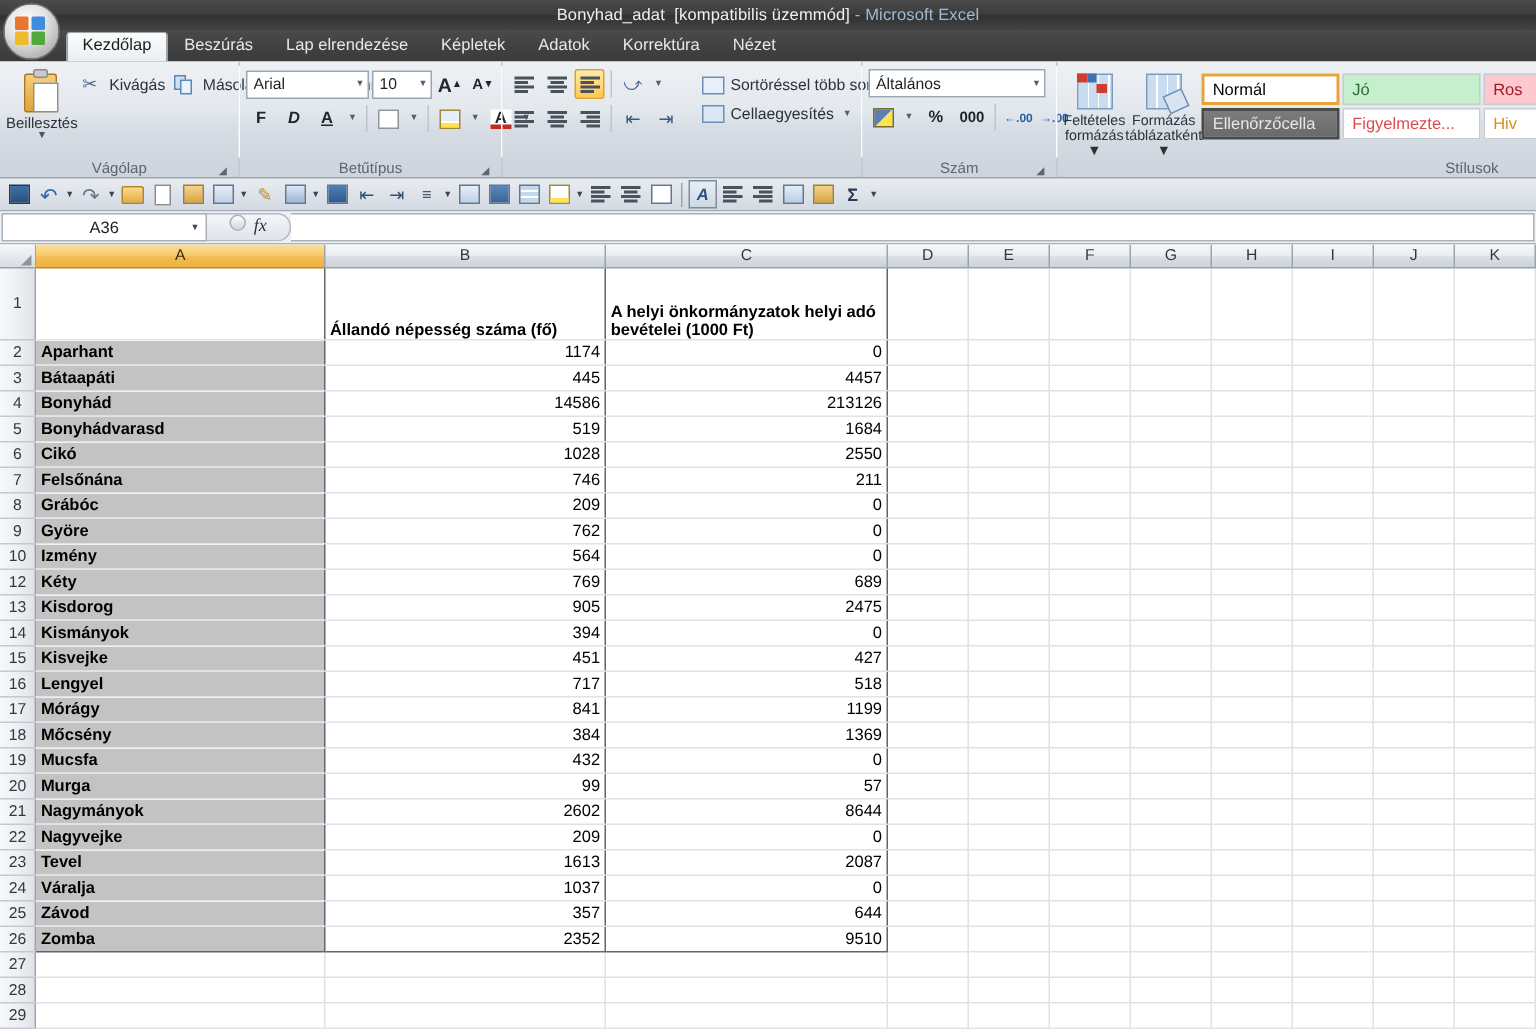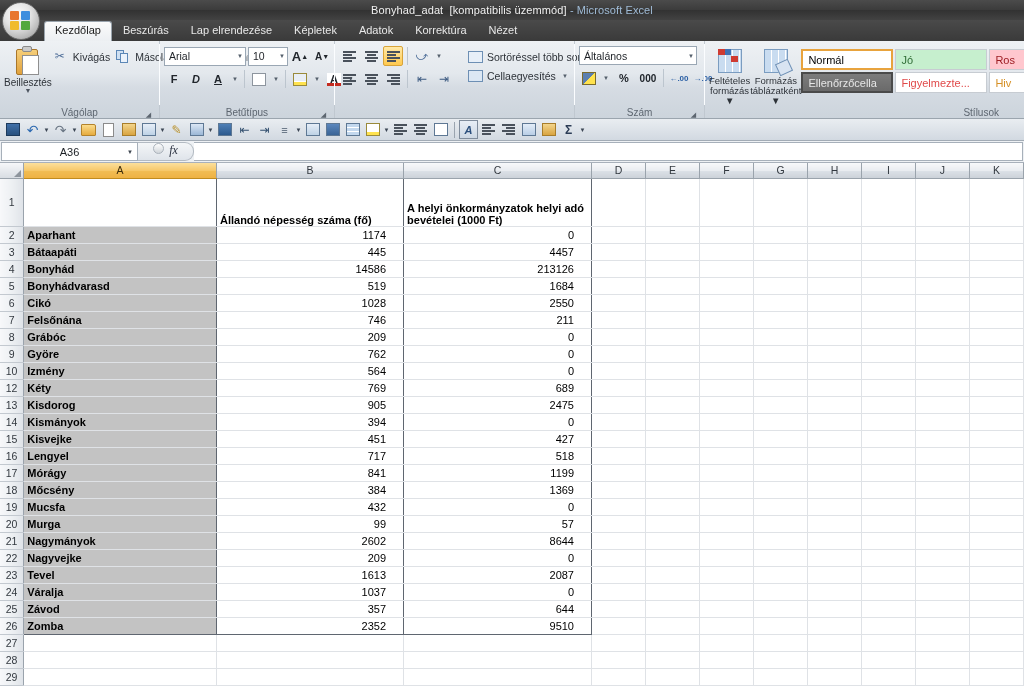--- a/index.html
+++ b/index.html
@@ -294,21 +294,21 @@
     background: linear-gradient(to right, #f7f8fa 0%, #eceff2 55%, #dfe3e8 100%);
     border-right: 1px solid #9aa3ac; border-bottom: 1px solid #c3c9d0;
     font-size: 10.5px; color: #32383f; text-align: center; vertical-align: middle;
   }
   td.cell {
     height: 17px;
     border-right: 1px solid #dfe2e6; border-bottom: 1px solid #dfe2e6;
     font-size: 11px; color: #000; vertical-align: middle;
     overflow: hidden; white-space: nowrap;
   }
-  td.cell.num { text-align: right; padding-right: 17px; }
+  td.cell.num { text-align: right; padding-right: 3px; }
   td.cell.txt { text-align: left; padding-left: 3px; }
 
   
   td.bd-left  { border-left: 1px solid #5f6670; }
   td.bd-right { border-right: 1px solid #5f6670; }
   td.bd-top   { border-top: 1px solid #5f6670; }
   td.bd-bot   { border-bottom: 1px solid #5f6670; }
   td.gcell    { background: #c3c3c3; font-weight: bold; }
   td.hcell    { background: #fff; font-weight: bold; white-space: normal; line-height: 12px;
                 vertical-align: bottom; padding-left: 3px; padding-right: 3px; }

